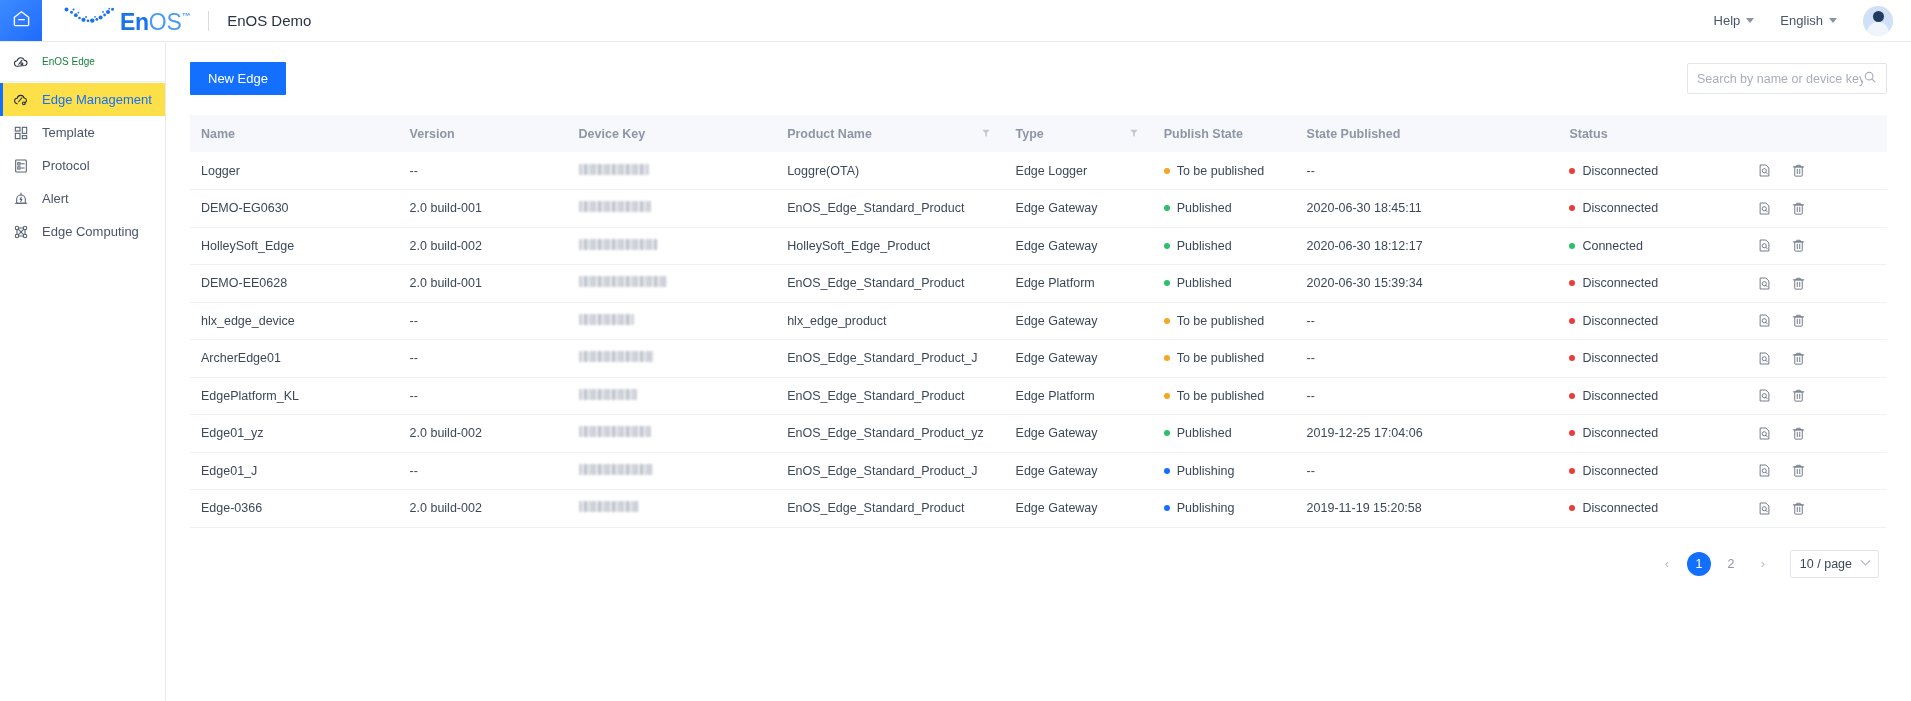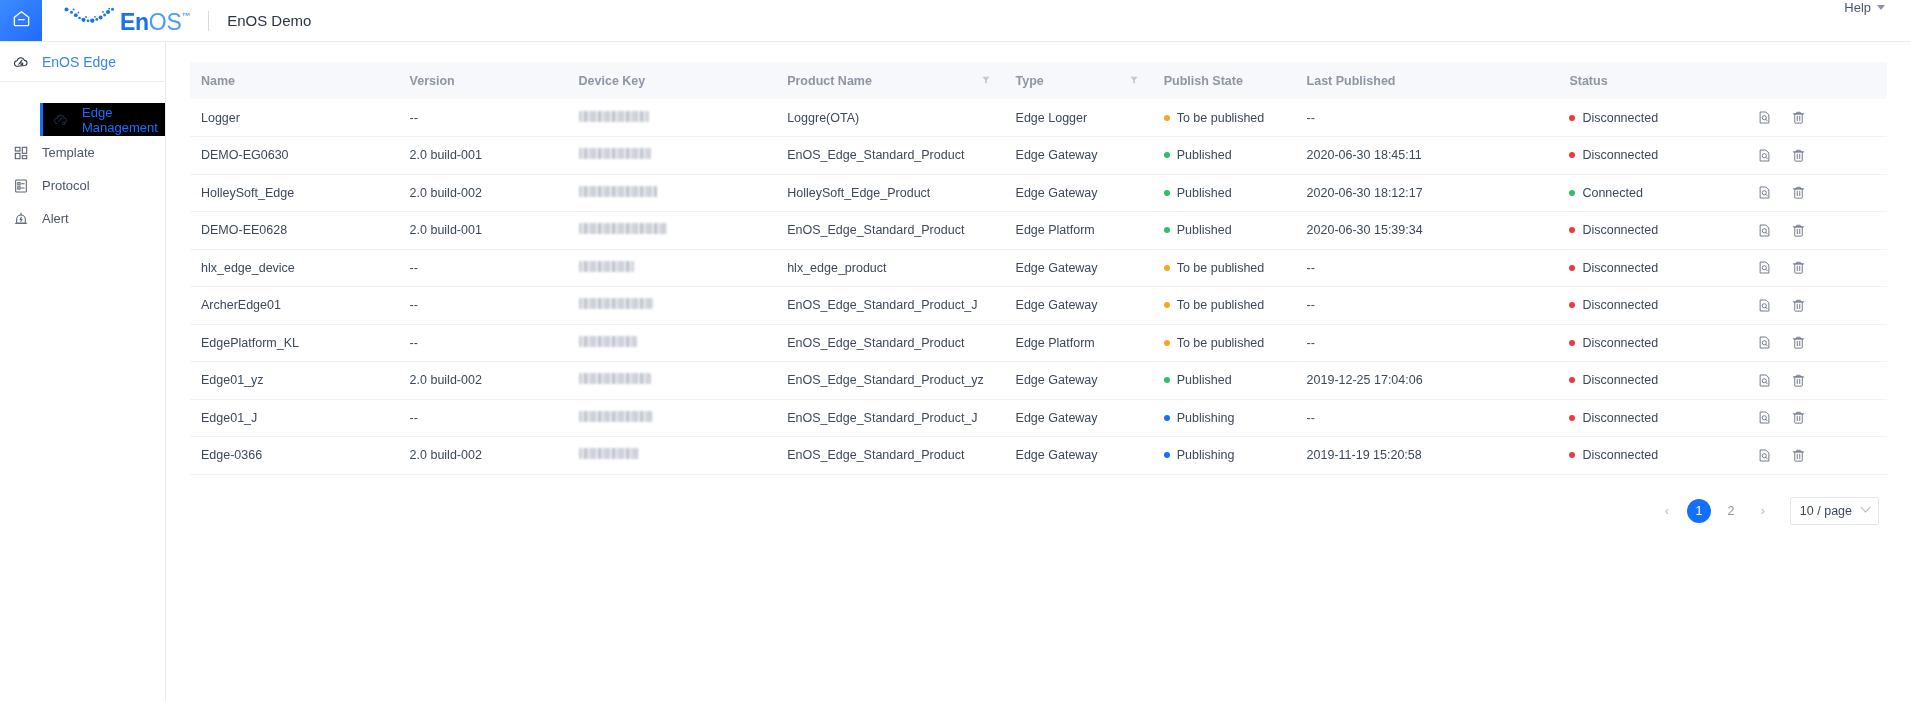--- a/index.html
+++ b/index.html
@@ -56,21 +56,20 @@
   .app-title {
     font-size: 15px;
     color: #2b3445;
   }
   .topbar-right {
     margin-left: auto;
     display: flex;
     align-items: center;
     gap: 26px;
     padding-right: 18px;
-    flex-direction: column;
   }
   .tb-menu {
     font-size: 13px;
     color: #4a5568;
     display: flex;
     align-items: center;
     gap: 6px;
     cursor: pointer;
   }
   .caret-down {
@@ -112,40 +111,39 @@
     background: #ffffff;
     border-right: 1px solid #e8e8ed;
     padding-top: 0px;
   }
   .side-group-title {
     height: 40px;
     display: flex;
     align-items: center;
     gap: 13px;
     padding-left: 13px;
-    font-size: 14px;
-    color: #3b82f6;
+    font-size: 10px;
+    color: #15803d;
     border-bottom: 1px solid #eef0f4;
-    margin-bottom: 21px;
+    margin-bottom: 1px;
   }
   .side-item {
     height: 33px;
     display: flex;
     align-items: center;
     gap: 13px;
     padding-left: 13px;
     font-size: 13px;
     color: #4a5568;
     position: relative;
     cursor: pointer;
   }
   .side-item.active {
-    background: #000000;
+    background: #fde047;
     color: #1370ff;
-    margin-left: 40px;
   }
   .side-item.active::before {
     content: "";
     position: absolute;
     left: 0; top: 0; bottom: 0;
     width: 3px;
     background: #1370ff;
   }
   .side-ico { width: 16px; height: 16px; display: block; flex: 0 0 16px; }
 
@@ -426,24 +424,50 @@
         <svg width="16" height="16" viewBox="0 0 24 24" fill="none" stroke="#5a6475" stroke-width="1.6">
           <path d="M5.5 18.5v-6a6.5 6.5 0 0 1 13 0v6z" stroke-linejoin="round"></path>
           <line x1="3.5" y1="18.5" x2="20.5" y2="18.5" stroke-linecap="round"></line>
           <line x1="12" y1="3" x2="12" y2="5.6" stroke-linecap="round"></line>
           <path d="M12.4 9.4 10.6 12.6h2.8l-1.8 3.0" stroke-linejoin="round" stroke-linecap="round"></path>
         </svg>
       </span>
       <span>Alert</span>
     </div>
 
+    <div class="side-item">
+      <span class="side-ico">
+        <svg width="16" height="16" viewBox="0 0 24 24" fill="none" stroke="#5a6475" stroke-width="1.7" stroke-linecap="round">
+          <circle cx="6" cy="6" r="2.6"></circle>
+          <circle cx="18" cy="6" r="2.6"></circle>
+          <circle cx="6" cy="18" r="2.6"></circle>
+          <circle cx="18" cy="18" r="2.6"></circle>
+          <path d="M8.6 6h6.8M8.6 18h6.8M6 8.6v6.8M18 8.6v6.8"></path>
+          <path d="M8.2 8.2 15.8 15.8M15.8 8.2 8.2 15.8"></path>
+        </svg>
+      </span>
+      <span>Edge Computing</span>
+    </div>
   </nav>
 
   <main class="main">
 
+    <div class="toolbar">
+      <button class="btn-primary">New Edge</button>
+
+      <div class="search-box">
+        <input type="text" value="" placeholder="Search by name or device key" style="">
+        <span>
+          <svg width="14" height="14" viewBox="0 0 24 24" fill="none" stroke="#a8aebb" stroke-width="2">
+            <circle cx="10.5" cy="10.5" r="6.5"></circle>
+            <line x1="15.5" y1="15.5" x2="20.5" y2="20.5" stroke-linecap="round"></line>
+          </svg>
+        </span>
+      </div>
+    </div>
 
     <table class="grid">
       <colgroup>
         <col style="width:200px">
           <col style="width:162px">
           <col style="width:200px">
         <col style="width:219px">
           <col style="width:142px">
           <col style="width:137px">
         <col style="width:252px">
@@ -487,21 +511,21 @@
               </span>
             </div>
           </th>
           <th>
             <div class="th-inner">
                 <span>Publish State</span>
               </div>
           </th>
           <th>
             <div class="th-inner">
-                <span>Last Published</span>
+                <span>State Published</span>
               </div>
           </th>
           <th>
             <div class="th-inner">
                 <span>Status</span>
               </div>
           </th>
           <th></th>
         </tr>
       </thead>

